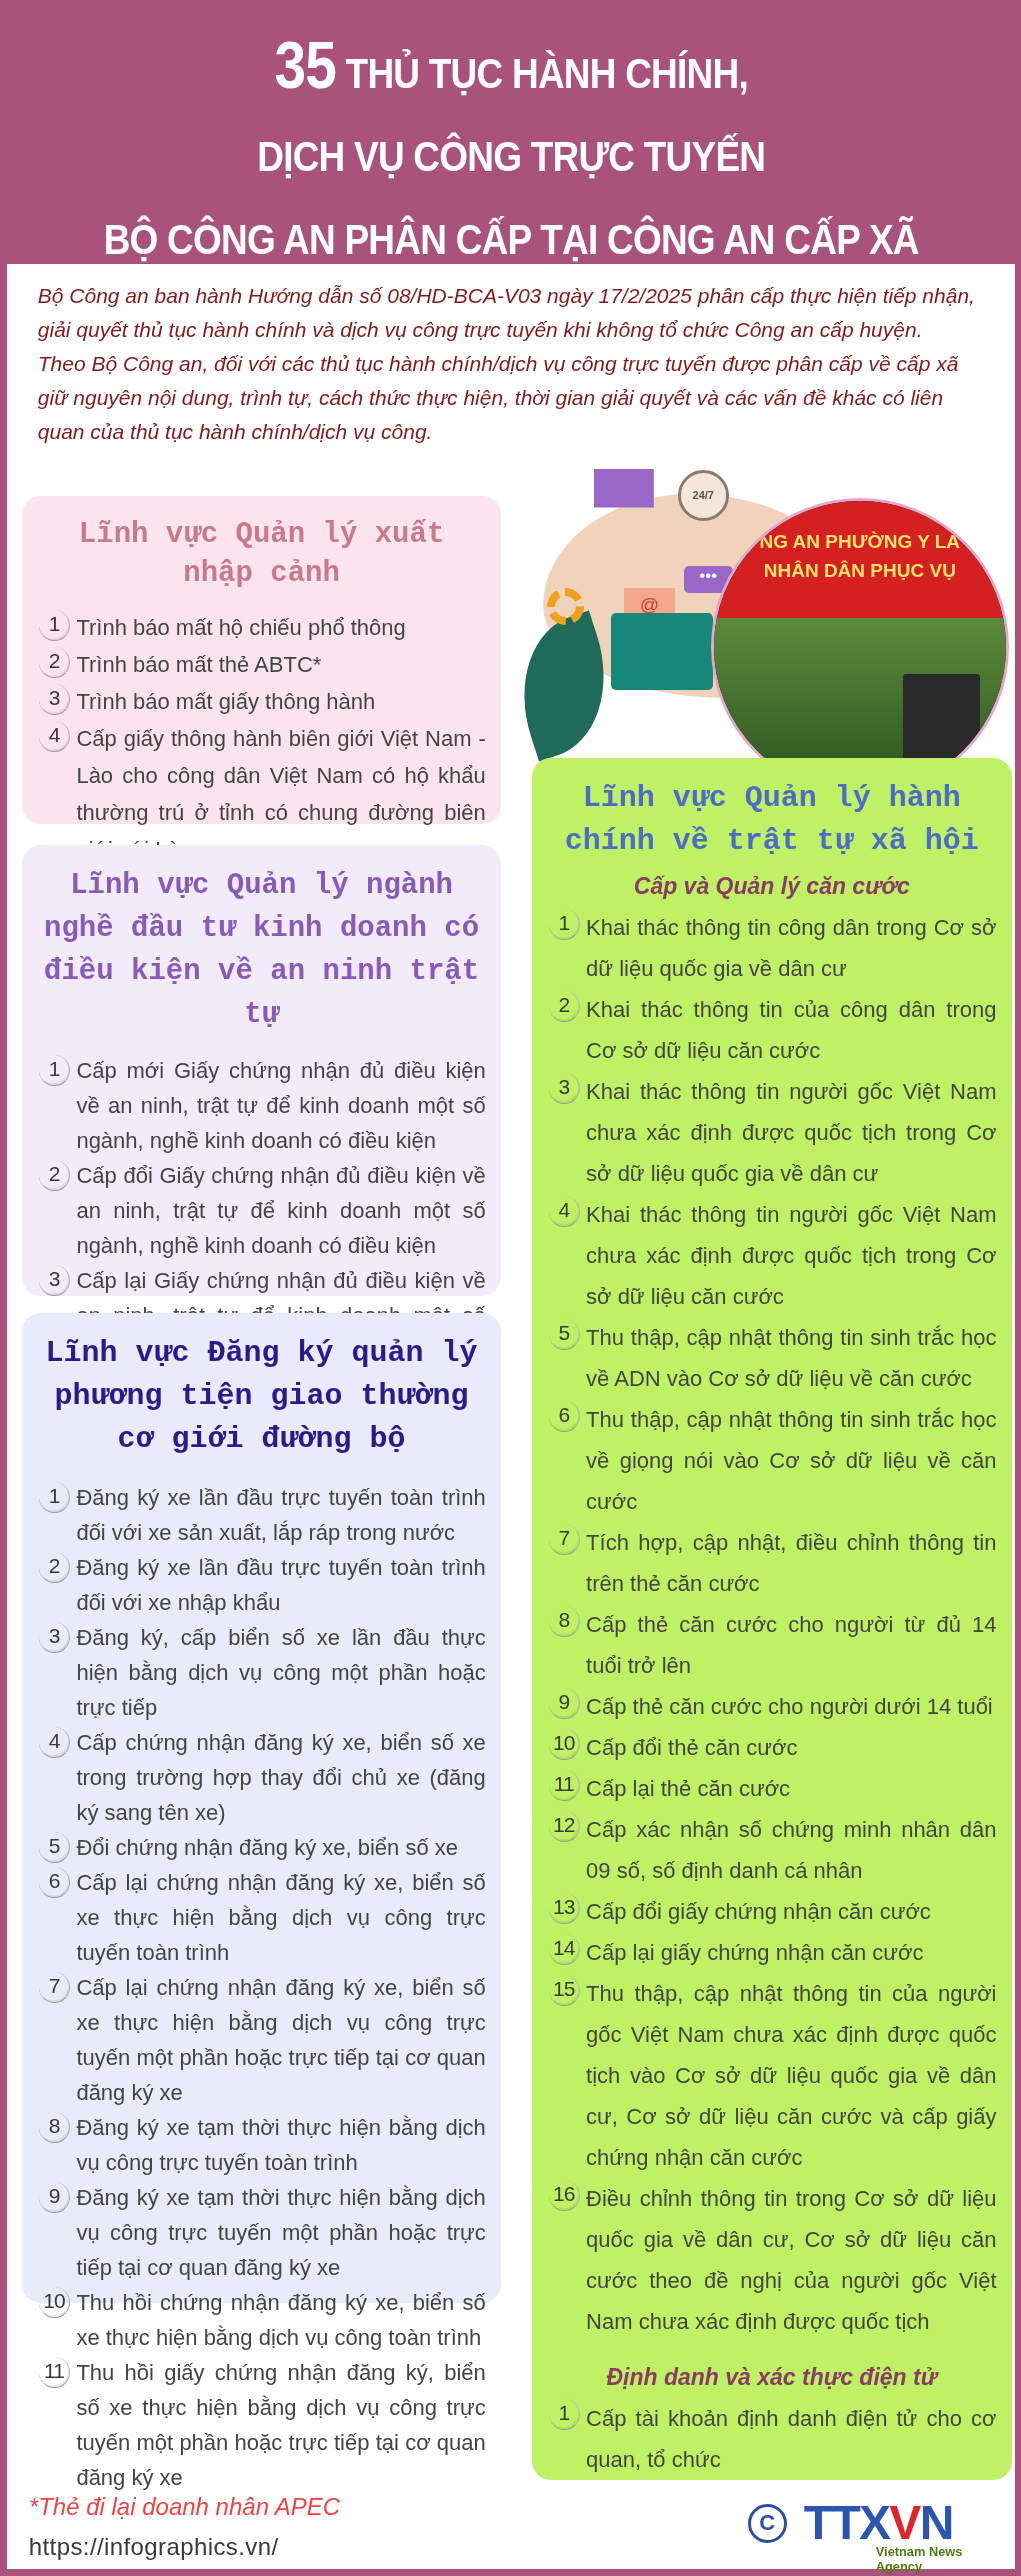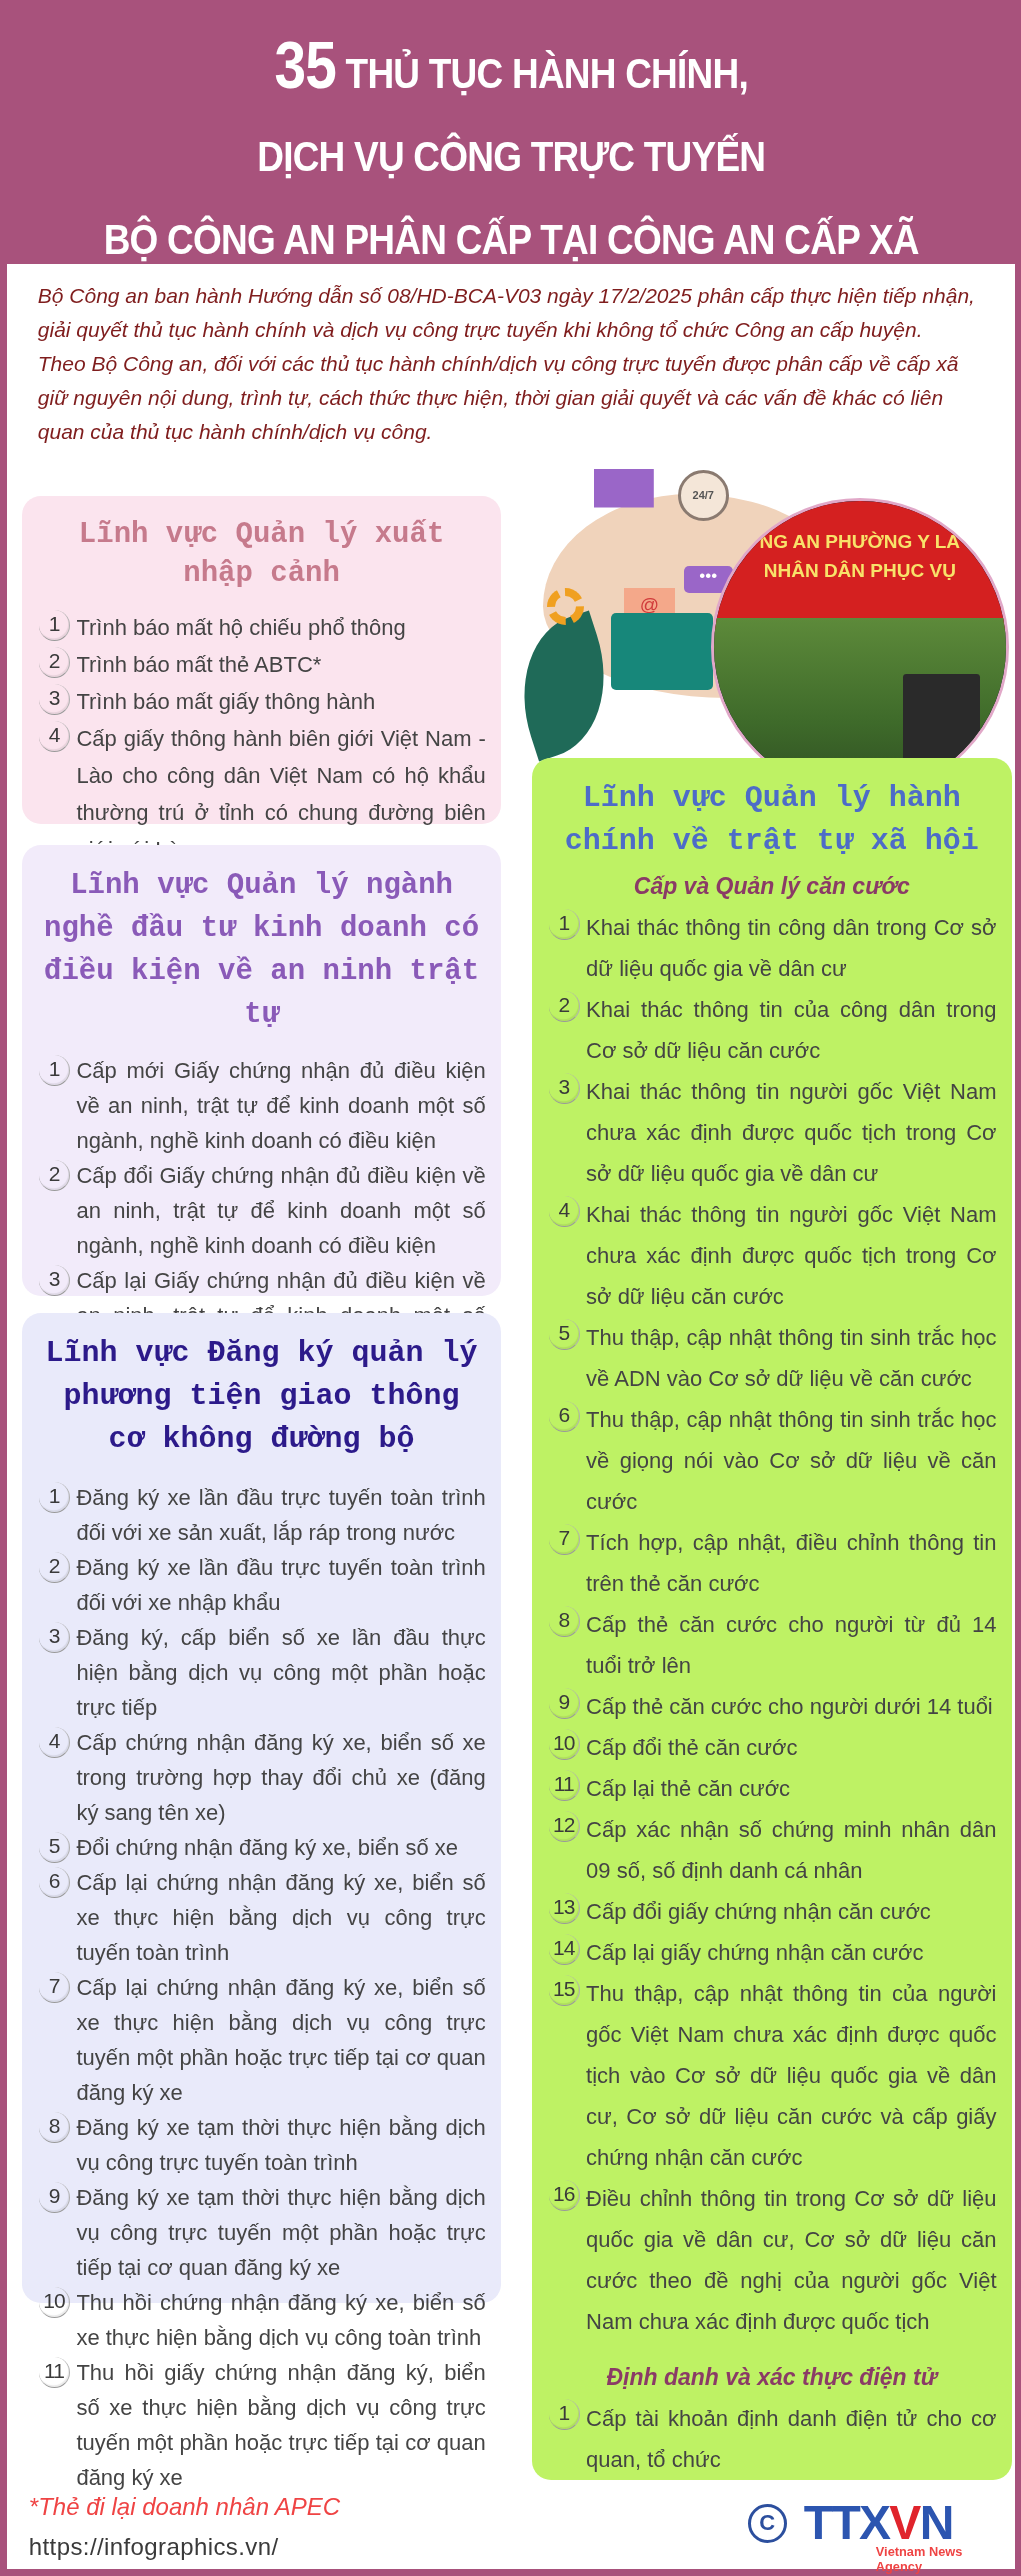--- a/index.html
+++ b/index.html
@@ -183,21 +183,21 @@
     color: #2c4f9e; font-weight: bold; font-size: 22px; text-align: center; line-height: 32px;
   }
   .ttxvn {
     position: absolute; left: 56px; top: 1.7px;
     font-weight: bold; font-size: 48px; color: #2c55b0; letter-spacing: -1.7px;
     font-family: "Liberation Sans", sans-serif; line-height: 51px;
   }
   .ttxvn .v { color: #e0242c; }
   .agency {
     position: absolute; left: 128px; top: 49px;
-    font-size: 12.8px; color: #ef4444; font-weight: bold;
+    font-size: 12.8px; color: #4d7c0f; font-weight: bold;
   }
 </style>
 </head>
 <body>
 
 <div class="page">
   <div class="header">
     <div class="line">
       <span class="num">35</span>
       <span>THỦ TỤC HÀNH CHÍNH,</span>
@@ -244,21 +244,21 @@
     <div class="box box2">
       <div class="box-title">Lĩnh vực Quản lý ngành nghề đầu tư kinh doanh có điều kiện về an ninh trật tự</div>
       <ol class="items">
         <li><span class="badge">1</span><span>Cấp mới Giấy chứng nhận đủ điều kiện về an ninh, trật tự để kinh doanh một số ngành, nghề kinh doanh có điều kiện</span></li>
         <li><span class="badge">2</span><span>Cấp đổi Giấy chứng nhận đủ điều kiện về an ninh, trật tự để kinh doanh một số ngành, nghề kinh doanh có điều kiện</span></li>
         <li><span class="badge">3</span><span>Cấp lại Giấy chứng nhận đủ điều kiện về an ninh, trật tự để kinh doanh một số ngành, nghề kinh doanh có điều kiện</span></li>
       </ol>
     </div>
 
     <div class="box box3">
-      <div class="box-title">Lĩnh vực Đăng ký quản lý phương tiện giao thông cơ không đường bộ</div>
+      <div class="box-title">Lĩnh vực Đăng ký quản lý phương tiện giao thường cơ giới đường bộ</div>
       <ol class="items">
         <li><span class="badge">1</span><span>Đăng ký xe lần đầu trực tuyến toàn trình đối với xe sản xuất, lắp ráp trong nước</span></li>
         <li><span class="badge">2</span><span>Đăng ký xe lần đầu trực tuyến toàn trình đối với xe nhập khẩu</span></li>
         <li><span class="badge">3</span><span>Đăng ký, cấp biển số xe lần đầu thực hiện bằng dịch vụ công một phần hoặc trực tiếp</span></li>
         <li><span class="badge">4</span><span>Cấp chứng nhận đăng ký xe, biển số xe trong trường hợp thay đổi chủ xe (đăng ký sang tên xe)</span></li>
         <li><span class="badge">5</span><span>Đổi chứng nhận đăng ký xe, biển số xe</span></li>
         <li><span class="badge">6</span><span>Cấp lại chứng nhận đăng ký xe, biển số xe thực hiện bằng dịch vụ công trực tuyến toàn trình</span></li>
         <li><span class="badge">7</span><span>Cấp lại chứng nhận đăng ký xe, biển số xe thực hiện bằng dịch vụ công trực tuyến một phần hoặc trực tiếp tại cơ quan đăng ký xe</span></li>
         <li><span class="badge">8</span><span>Đăng ký xe tạm thời thực hiện bằng dịch vụ công trực tuyến toàn trình</span></li>
         <li><span class="badge">9</span><span>Đăng ký xe tạm thời thực hiện bằng dịch vụ công trực tuyến một phần hoặc trực tiếp tại cơ quan đăng ký xe</span></li>

